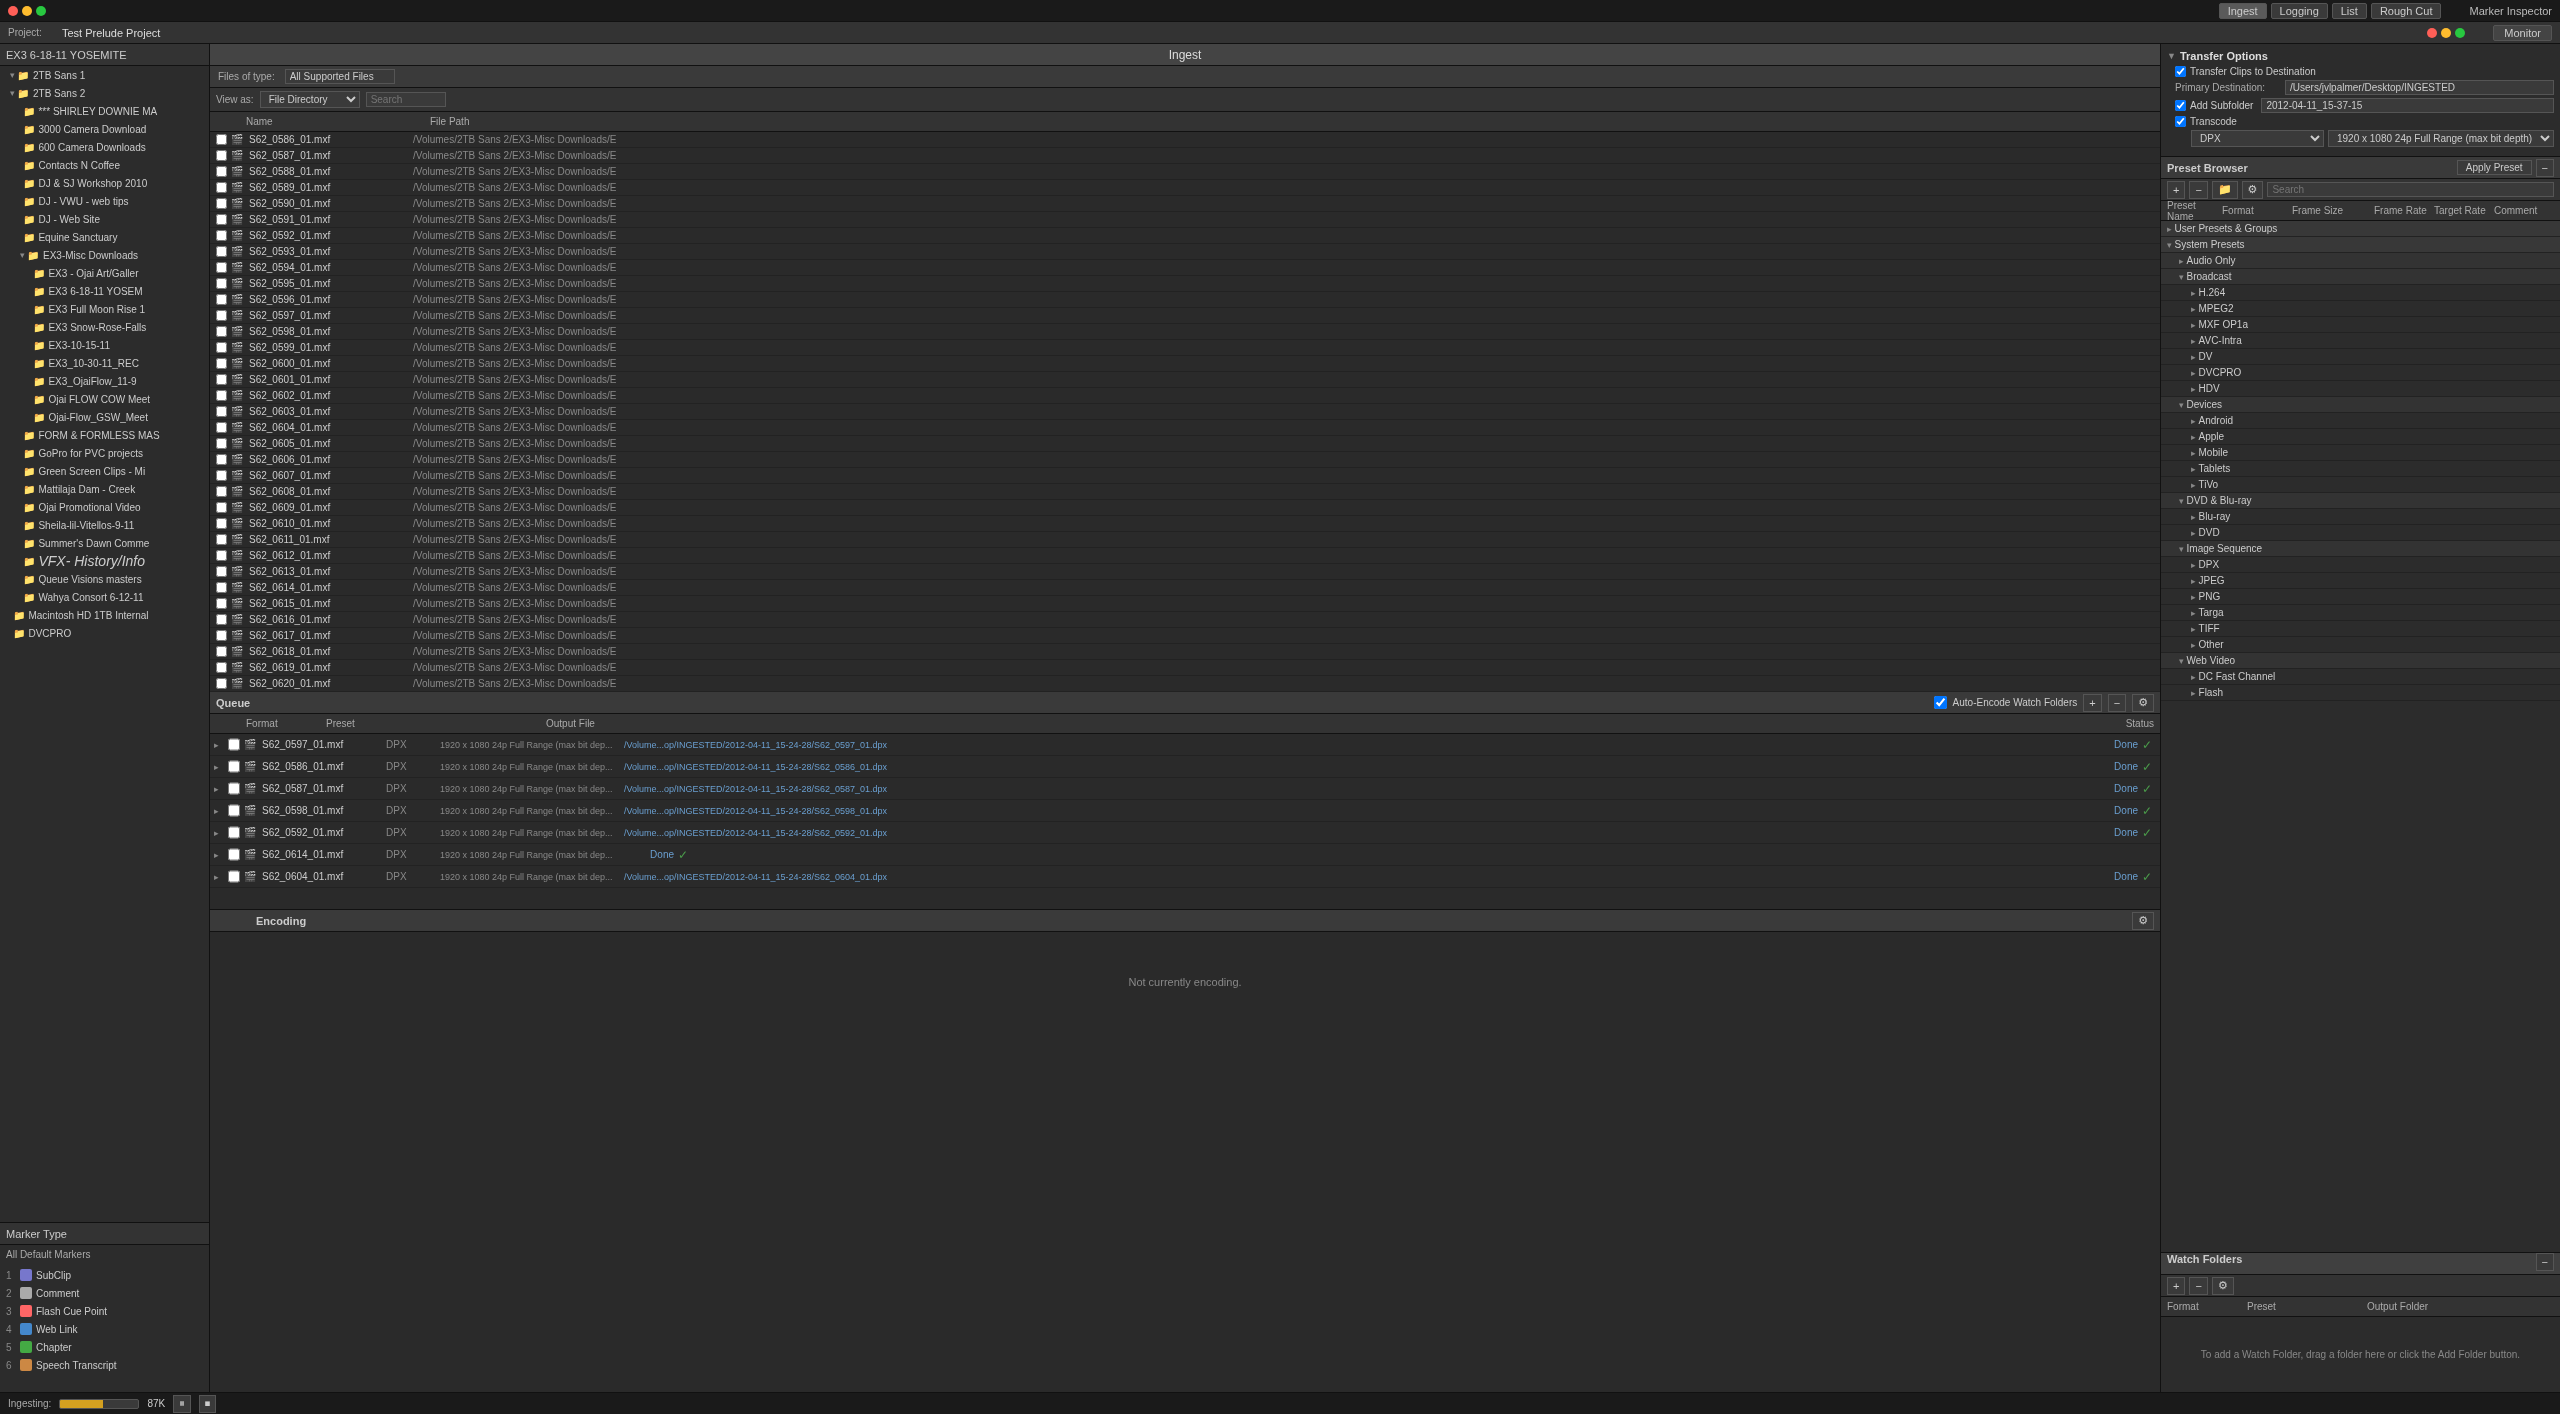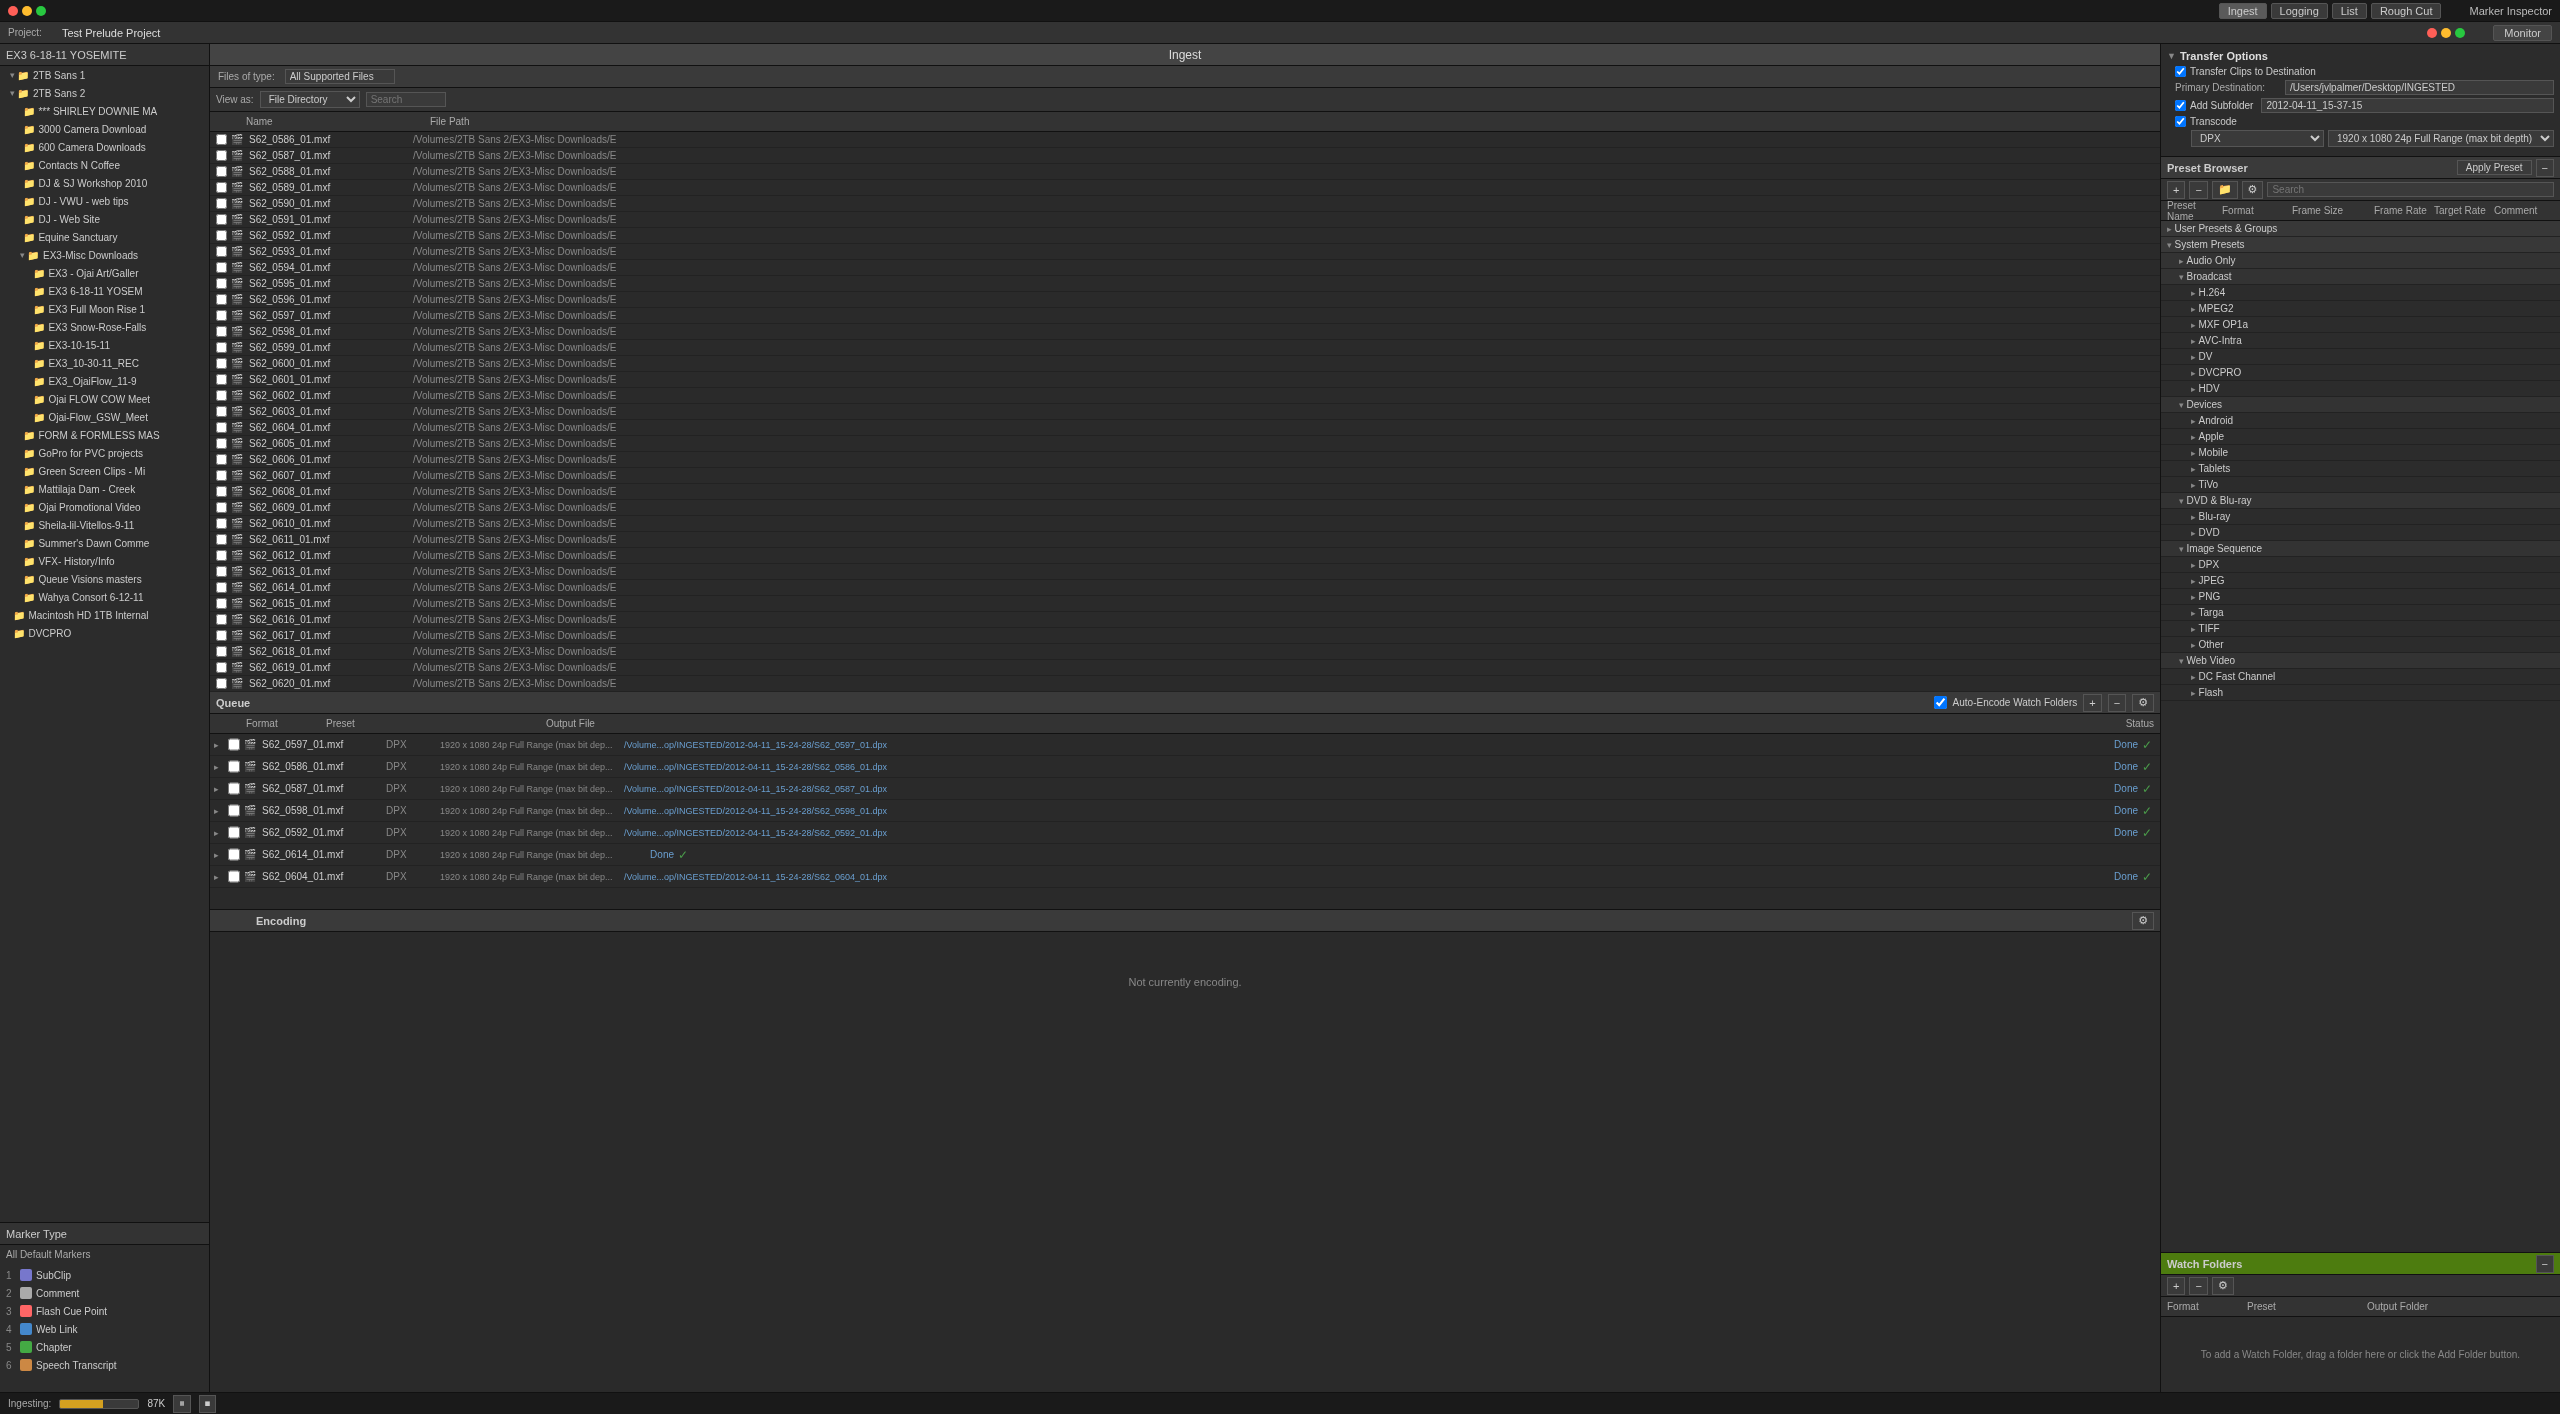--- a/index.html
+++ b/index.html
@@ -429,23 +429,23 @@
 
     
     .watch-folders {
       border-top: 1px solid #111;
       height: 140px;
       display: flex;
       flex-direction: column;
     }
     .watch-header {
       height: 22px;
-      background: #4d7c0f;
-      display: flex;
-      align-items: center;
+      background: #404040;
+      display: flex;
+      align-items: flex-start;
       padding: 0 6px;
       border-bottom: 1px solid #111;
       gap: 4px;
     }
     .watch-title { color: #ccc; font-size: 11px; font-weight: bold; flex: 1; }
     .watch-toolbar {
       height: 22px;
       background: #333;
       display: flex;
       align-items: center;
@@ -690,21 +690,21 @@
           <span style="font-size:10px;">Sheila-lil-Vitellos-9-11</span>
         </div>
         <div class="tree-item" style="padding-left: 20px;">
           <span class="expand-icon"></span>
           <span class="folder-icon">📁</span>
           <span style="font-size:10px;">Summer's Dawn Comme</span>
         </div>
         <div class="tree-item" style="padding-left: 20px;">
           <span class="expand-icon"></span>
           <span class="folder-icon">📁</span>
-          <span style="font-size:10px;">VFX- History/Info</span>
+          <span style="font-size:14px;font-style:italic;">VFX- History/Info</span>
         </div>
         <div class="tree-item" style="padding-left: 20px;">
           <span class="expand-icon"></span>
           <span class="folder-icon">📁</span>
           <span style="font-size:10px;">Queue Visions masters</span>
         </div>
         <div class="tree-item" style="padding-left: 20px;">
           <span class="expand-icon"></span>
           <span class="folder-icon">📁</span>
           <span style="font-size:10px;">Wahya Consort 6-12-11</span>

